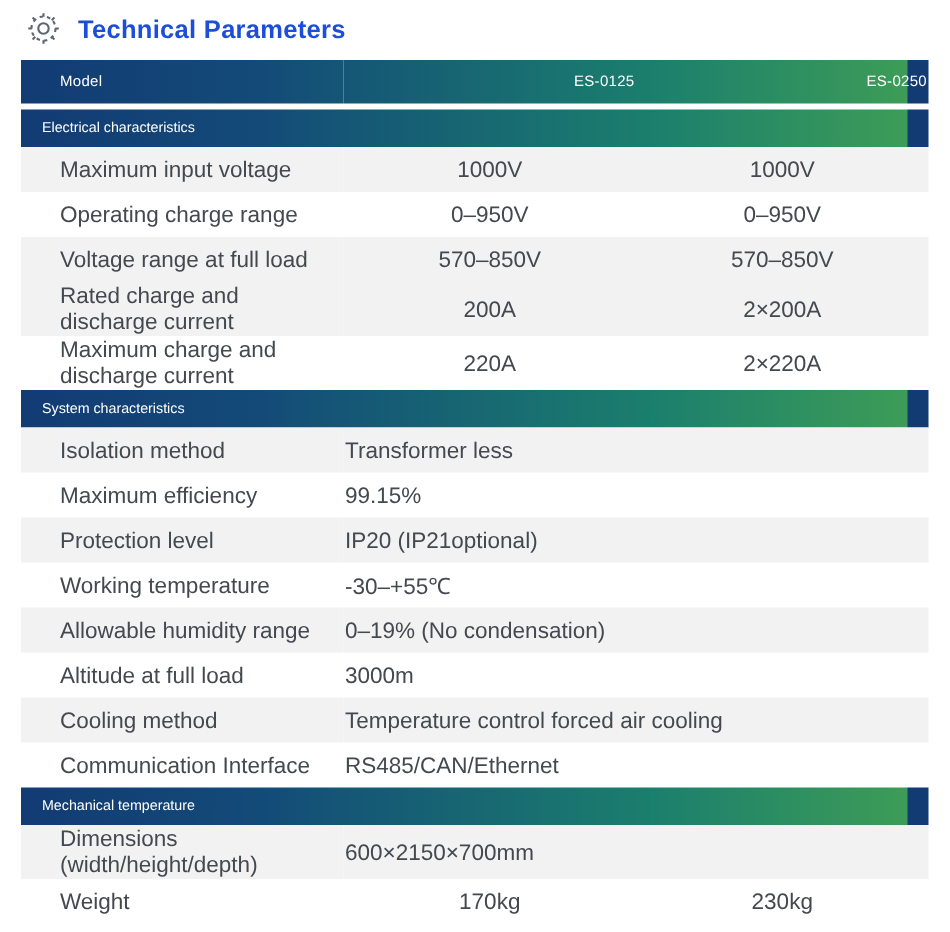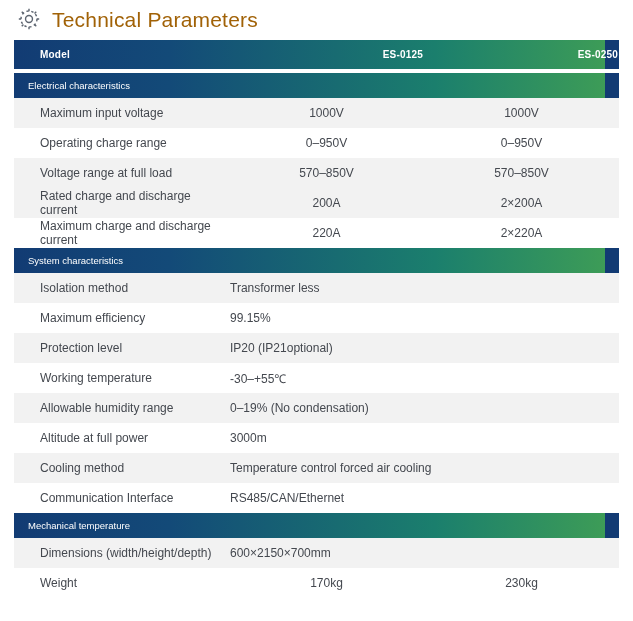--- a/index.html
+++ b/index.html
@@ -30,41 +30,41 @@
     height: 40px;
     box-sizing: border-box;
   }
   .gear-icon {
     width: 26px;
     height: 26px;
     flex: 0 0 auto;
     color: #5d6570;
   }
   .header-title {
-    font-size: 21px;
-    font-weight: 400;
-    color: #a16207;
+    font-size: 17px;
+    font-weight: 700;
+    color: #1d4ed8;
     letter-spacing: .2px;
     line-height: 1;
   }
   
   table.params {
     width: 605px;
     border-collapse: collapse;
     table-layout: fixed;
     font-size: 9.6px;
   }
   table.params col.c0 { width: 215px; }
   table.params col.c1 { width: 195px; }
   table.params col.c2 { width: 195px; }
 
   tr.head td {
     height: 27px;
     color: #ffffff;
-    font-weight: bold;
+    font-weight: normal;
     font-size: 10px;
     letter-spacing: .2px;
     background-image: linear-gradient(90deg, #123a73 0%, #134a78 28%, #1b7f6d 72%, #3d9c57 100%);
     background-attachment: fixed;
     background-size: 605px 100%;
     vertical-align: middle;
   }
   tr.head td.label { padding-left: 26px; }
   tr.head td.mid, tr.head td.right { text-align: right; }
 
@@ -76,21 +76,21 @@
     background-image: linear-gradient(90deg, #123a73 0%, #134a78 28%, #1b7f6d 72%, #3d9c57 100%);
     background-attachment: fixed;
     background-size: 605px 100%;
     vertical-align: middle;
   }
 
   tr.row td {
     height: 28px;
     vertical-align: middle;
     color: #44484f;
-    font-size: 12px;
+    font-size: 15px;
   }
   tr.row td.label { padding-left: 26px; }
   tr.row td.mid { text-align: center; }
   tr.row td.right { text-align: center; }
   tr.row.alt td { background: #f2f2f2; }
   tr.row td.span2 { text-align: left; }
 
   .spacer-row td { height: 4px; padding: 0; border: 0; }
 </style>
 </head>
@@ -172,21 +172,21 @@
       </tr>
       <tr class="row">
         <td class="label">Working temperature</td>
         <td class="span2" colspan="2">-30–+55℃</td>
       </tr>
       <tr class="row alt">
         <td class="label">Allowable humidity range</td>
         <td class="span2" colspan="2">0–19% (No condensation)</td>
       </tr>
       <tr class="row">
-        <td class="label">Altitude at full power</td>
+        <td class="label">Altitude at full load</td>
         <td class="span2" colspan="2">3000m</td>
       </tr>
       <tr class="row alt">
         <td class="label">Cooling method</td>
         <td class="span2" colspan="2">Temperature control forced air cooling</td>
       </tr>
       <tr class="row">
         <td class="label">Communication Interface</td>
         <td class="span2" colspan="2">RS485/CAN/Ethernet</td>
       </tr>

